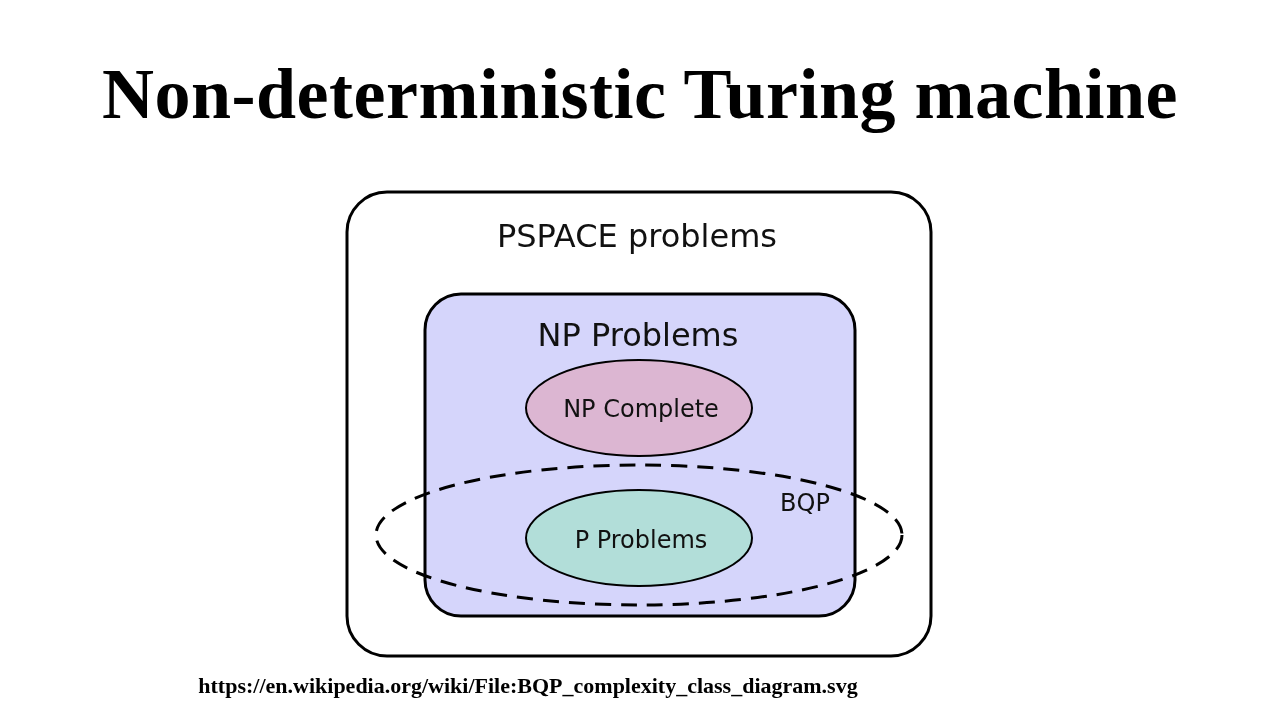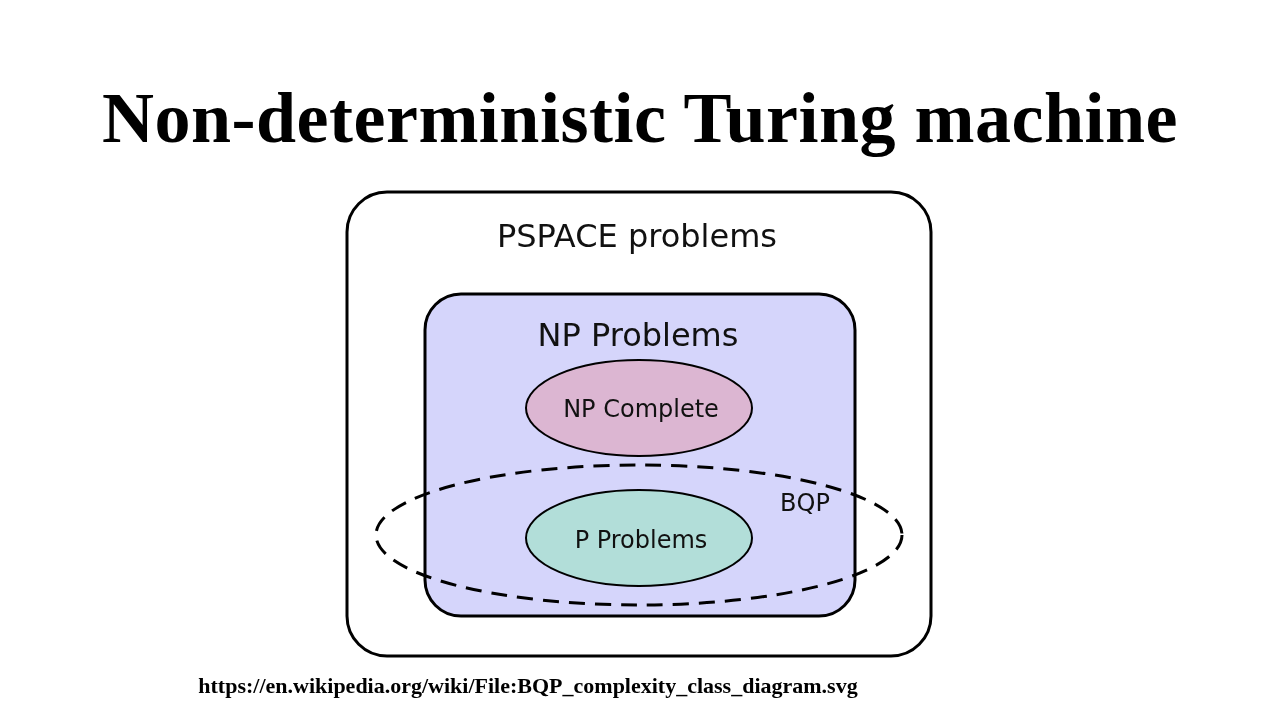--- a/index.html
+++ b/index.html
@@ -1,20 +1,20 @@
 <!DOCTYPE html>
 <html><head>
 <meta charset="utf-8">
 <style>
   html, body { margin:0; padding:0; }
   body { width:1280px; height:720px; background:#ffffff; position:relative; overflow:hidden; }
   .title {
     position:absolute; left:0; top:58px; width:1280px; text-align:center;
     font-family:"Liberation Serif", serif; font-weight:bold; font-size:72px; color:#000;
-    line-height:1; letter-spacing:0.5px;margin-top:24px;
+    line-height:1; letter-spacing:0.5px;
   }
   svg.diagram { position:absolute; left:0; top:0; }
   .svg-text { font-family:"DejaVu Sans", sans-serif; fill:#111; }
   .source {
     position:absolute; left:0; top:673px; width:1056px; text-align:center;
     font-family:"Liberation Serif", serif; font-weight:bold; font-size:22px; color:#000;
   }
 </style>
 </head>
 <body>

